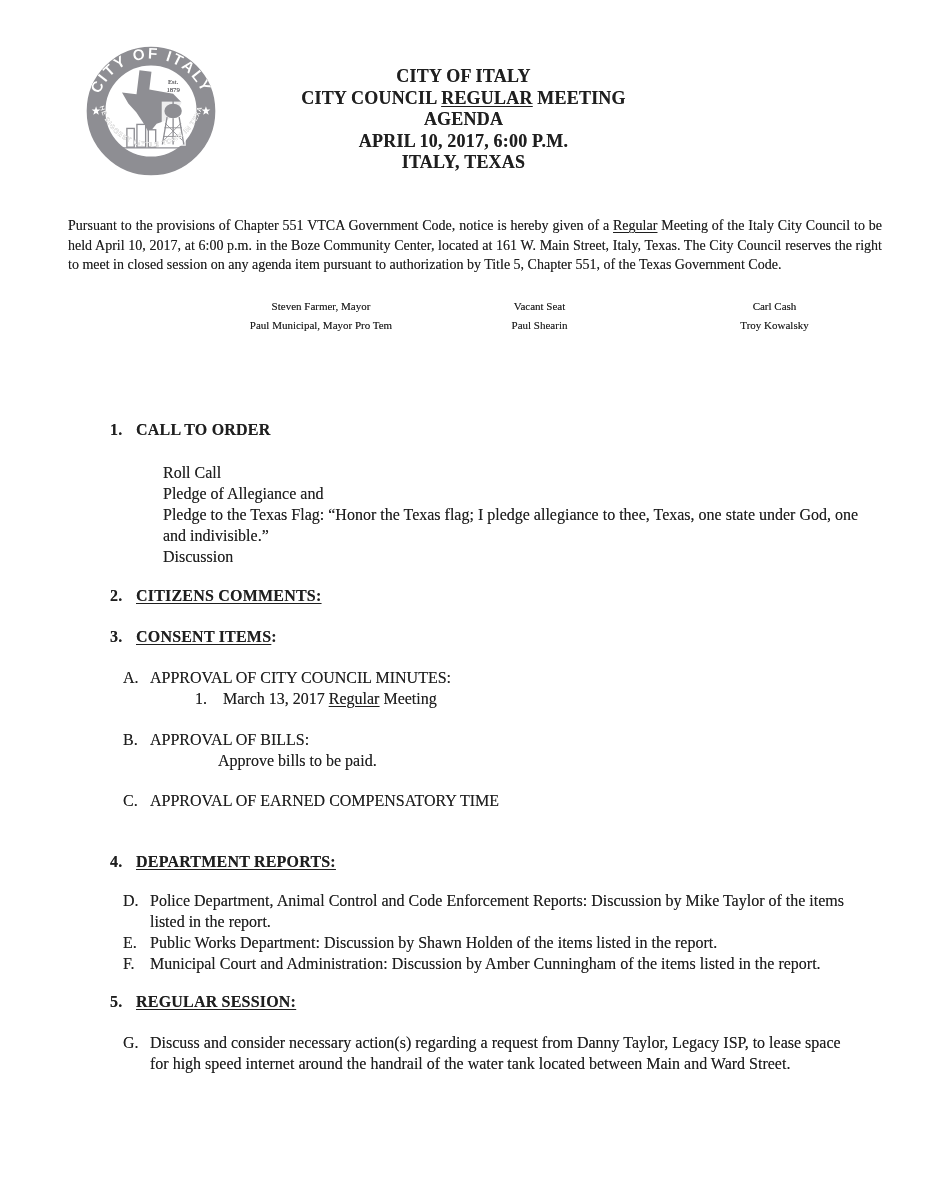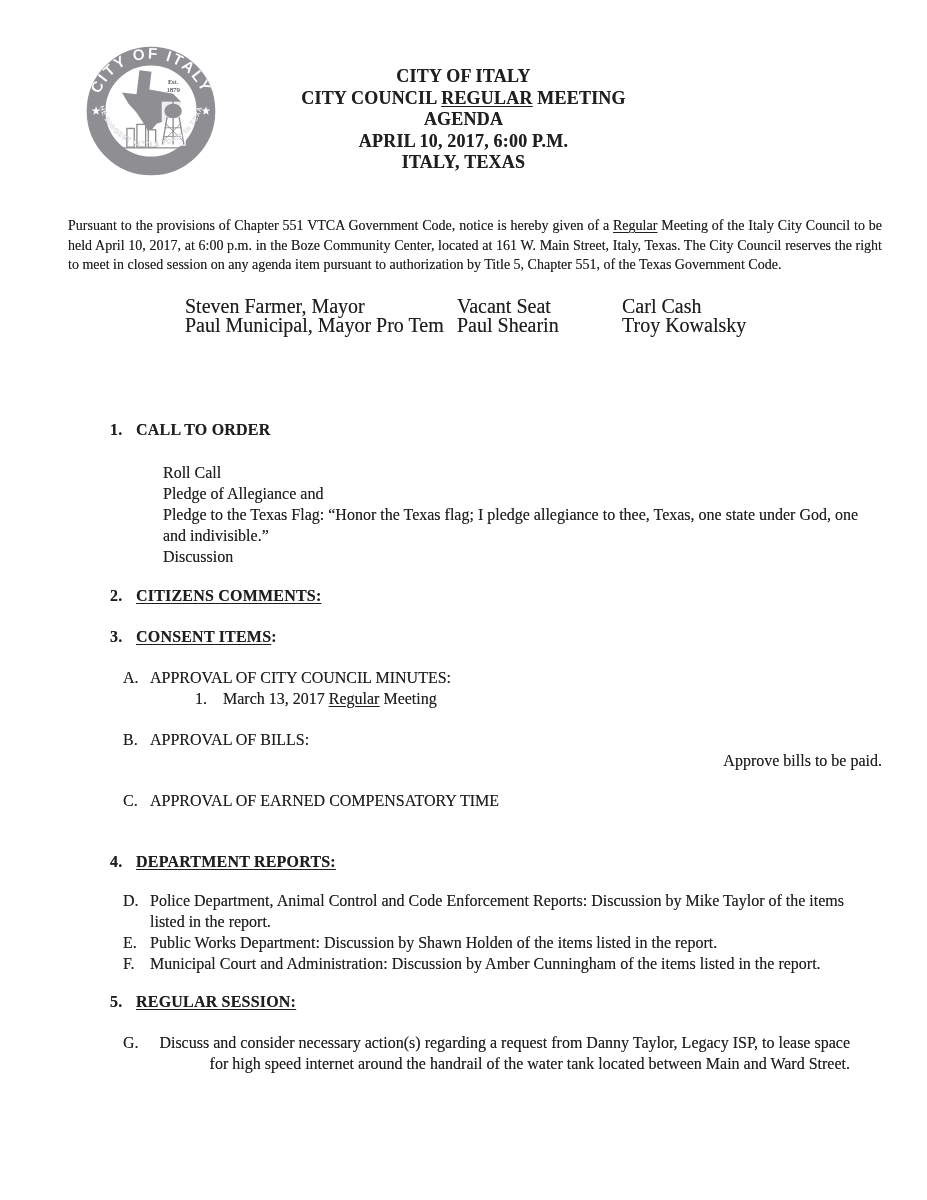--- a/index.html
+++ b/index.html
@@ -8,43 +8,43 @@
     font-family:"Liberation Serif", serif; position:relative; overflow:hidden;
     text-shadow:0 0 .3px rgba(20,20,20,.55);
   }
   .header { position:relative; height:180px; }
   .seal { position:absolute; left:84px; top:44px; width:134px; height:134px; }
   .title-block {
     padding-top:66px; text-align:center; font-weight:bold;
     font-size:18px; line-height:21.5px; letter-spacing:.2px;
   }
   .notice { margin:36px 45px 0 68px; font-size:14px; line-height:19.5px; text-align:justify; }
-  .council { display:flex; margin:22px 0 0 185px; font-size:20px; line-height:19px; }
+  .council { display:flex; margin:22px 0 0 185px; font-size:11px; line-height:19px;text-align:center; }
   .council .c1 { width:272px; } .council .c2 { width:165px; } .council .c3 { flex:1; }
   .agenda { margin:84px 45px 0 110px; font-size:16px; line-height:21px; }
   .sect { display:flex; font-weight:bold; letter-spacing:.2px; }
   .sect .num { width:26px; flex:none; }
   .s1lines { margin:22px 0 0 53px; width:700px; }
   .litem { display:flex; margin-left:13px; }
   .litem .letter { width:27px; flex:none; }
   .litem .ltext { max-width:722px; }
   .nitem { display:flex; margin-left:85px; }
   .nitem .nnum { width:28px; flex:none; }
-  .subline { margin-left:108px;text-align:right; }
+  .subline { margin-left:108px; }
   .u { text-decoration:underline; text-underline-offset:2px; text-decoration-thickness:1.2px; }
   #sect2 { margin-top:18px; }
   #sect3 { margin-top:20px; }
   #itemA { margin-top:20px; }
   #itemB { margin-top:20px; }
   #itemC { margin-top:19px; }
   #sect4 { margin-top:40px; }
   #itemD { margin-top:18px; }
   #sect5 { margin-top:17px; }
   #itemG { margin-top:20px; }
-  #itemG .ltext { max-width:700px;text-align:right; }
+  #itemG .ltext { max-width:700px; }
 </style>
 </head>
 <body>
 
 <div class="page">
 
   <header class="header">
     <div class="seal">
       <svg viewBox="0 0 200 200" width="134" height="134">
         <defs>

